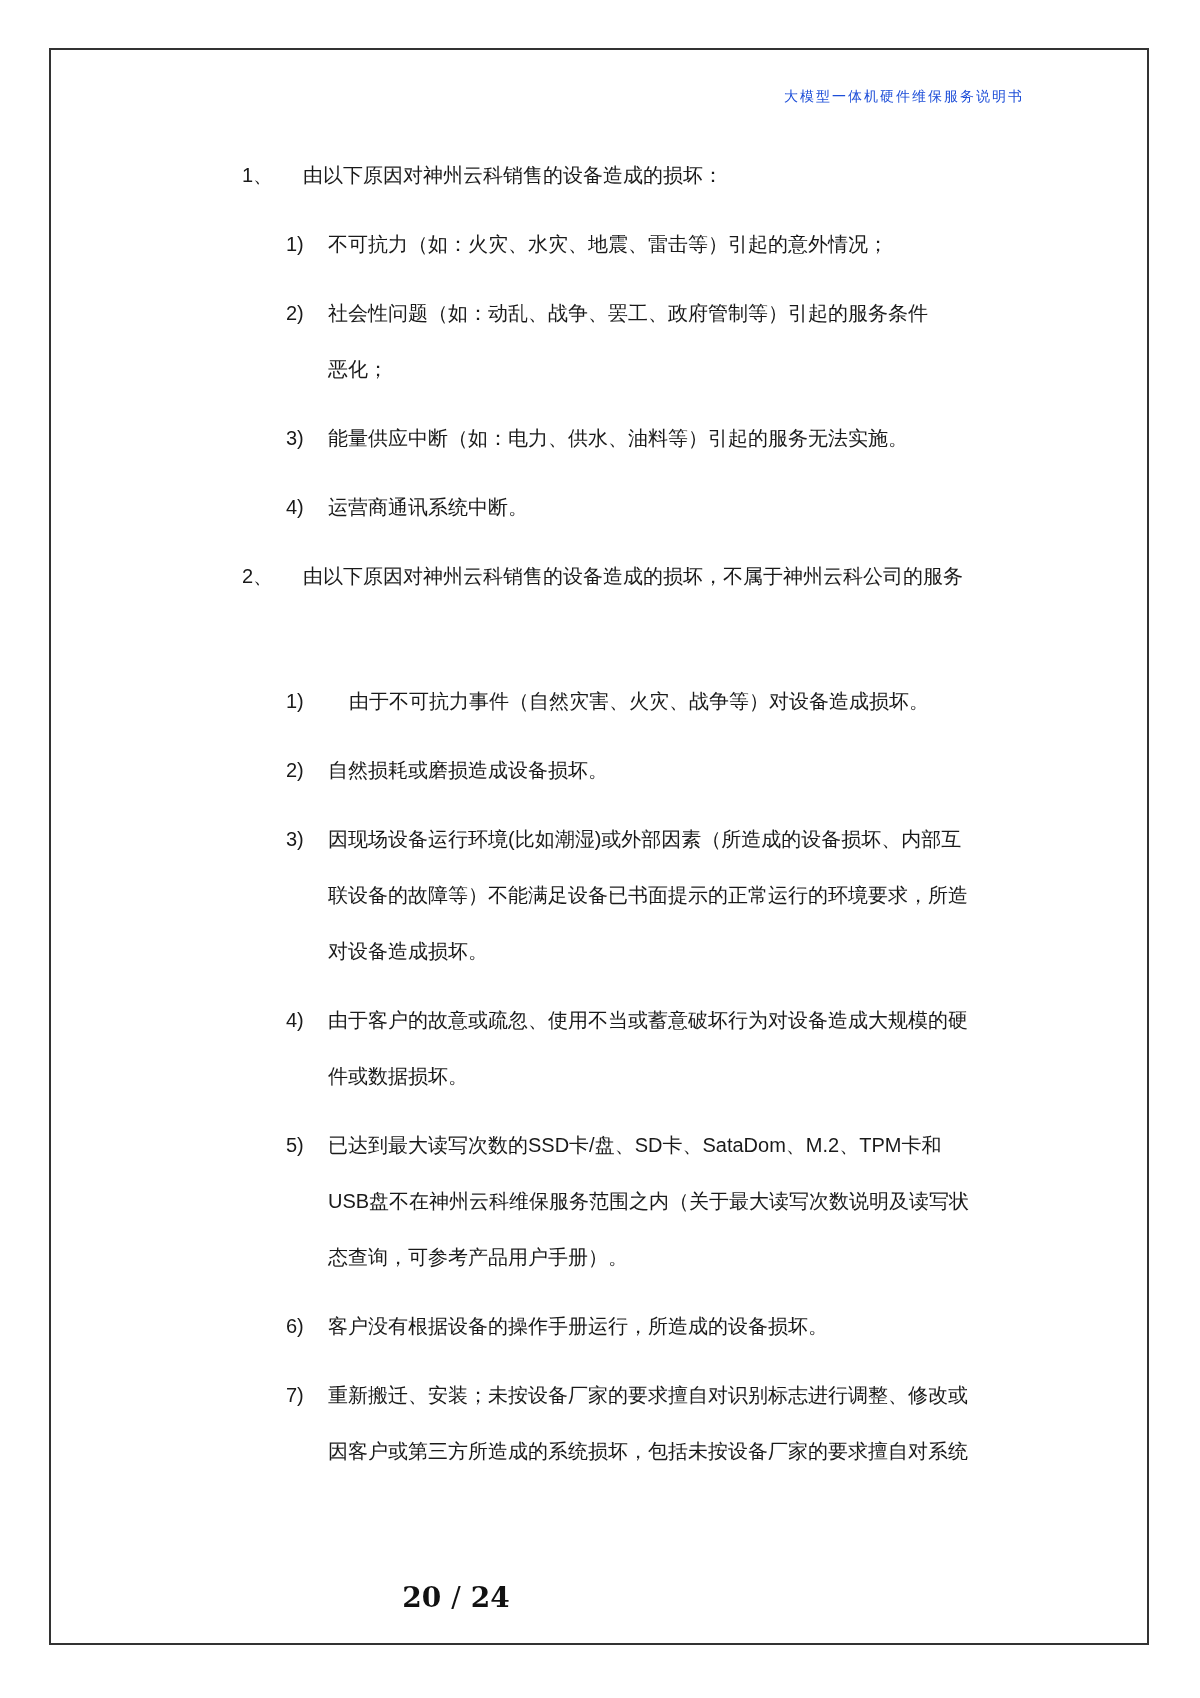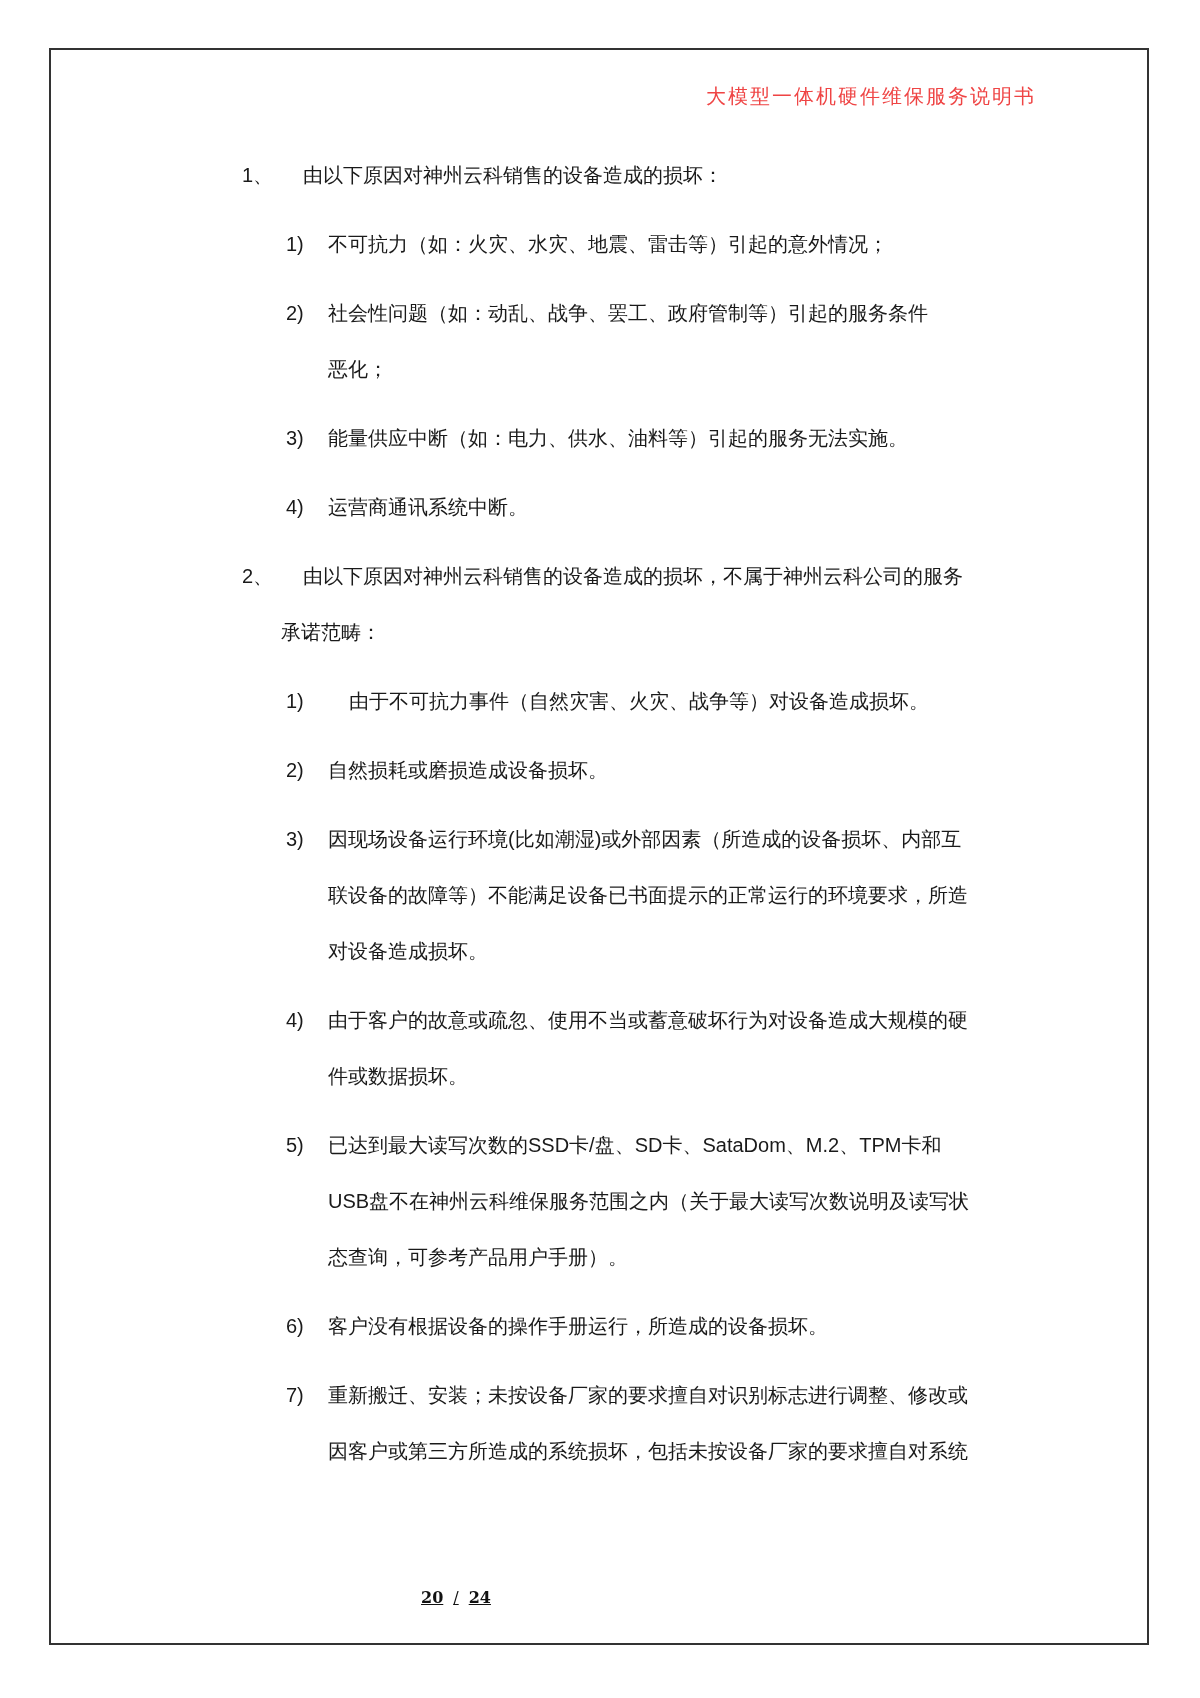--- a/index.html
+++ b/index.html
@@ -18,28 +18,28 @@
     left: 49px;
     top: 48px;
     width: 1100px;
     height: 1597px;
     border: 2px solid #333333;
     box-sizing: border-box;
   }
   .header-title {
     position: absolute;
     top: 81px;
-    left: 16px;
+    left: 4px;
     width: 1020px;
     text-align: right;
     font-family: "DejaVu Serif", "Liberation Serif", serif;
-    font-size: 20px;
+    font-size: 14px;
     line-height: 30px;
     letter-spacing: 2px;
-    color: #ef4444;
+    color: #1d4ed8;
     white-space: nowrap;
   }
   .para {
     position: absolute;
     left: 0;
     width: 1200px;
     font-size: 20px;
     color: #1a1a1a;
   }
   .para .num {
@@ -61,24 +61,23 @@
   .l2.tab-wide .line:first-child { text-indent: 21px; }
   .footer {
     position: absolute;
     top: 1583px;
     left: 0;
     width: 992px;
     padding-right: 80px;
     box-sizing: border-box;
     text-align: center;
     font-family: "DejaVu Serif", "Liberation Serif", serif;
-    font-size: 16px;
+    font-size: 28px;
     line-height: 30px;
     color: #111111;
-    text-decoration: underline;
   }
   .footer .pg { font-weight: bold; }
   .footer .sep { font-weight: normal; padding: 0 10px; }
 </style>
 </head>
 <body>
 
 <div class="page">
 
   <div class="page-border"></div>
@@ -118,21 +117,20 @@
     <span class="num">4)</span>
     <div class="lines">
       <div class="line">运营商通讯系统中断。</div>
     </div>
   </div>
 
   <div class="para l1" style="top:548px">
     <span class="num">2、</span>
     <div class="lines">
       <div class="line">由以下原因对神州云科销售的设备造成的损坏，不属于神州云科公司的服务</div>
-      <div class="line">承诺范畴：</div>
     </div>
   </div>
 
   <div class="para l2 tab-wide" style="top:673px">
     <span class="num">1)</span>
     <div class="lines">
       <div class="line">由于不可抗力事件（自然灾害、火灾、战争等）对设备造成损坏。</div>
     </div>
   </div>
 

